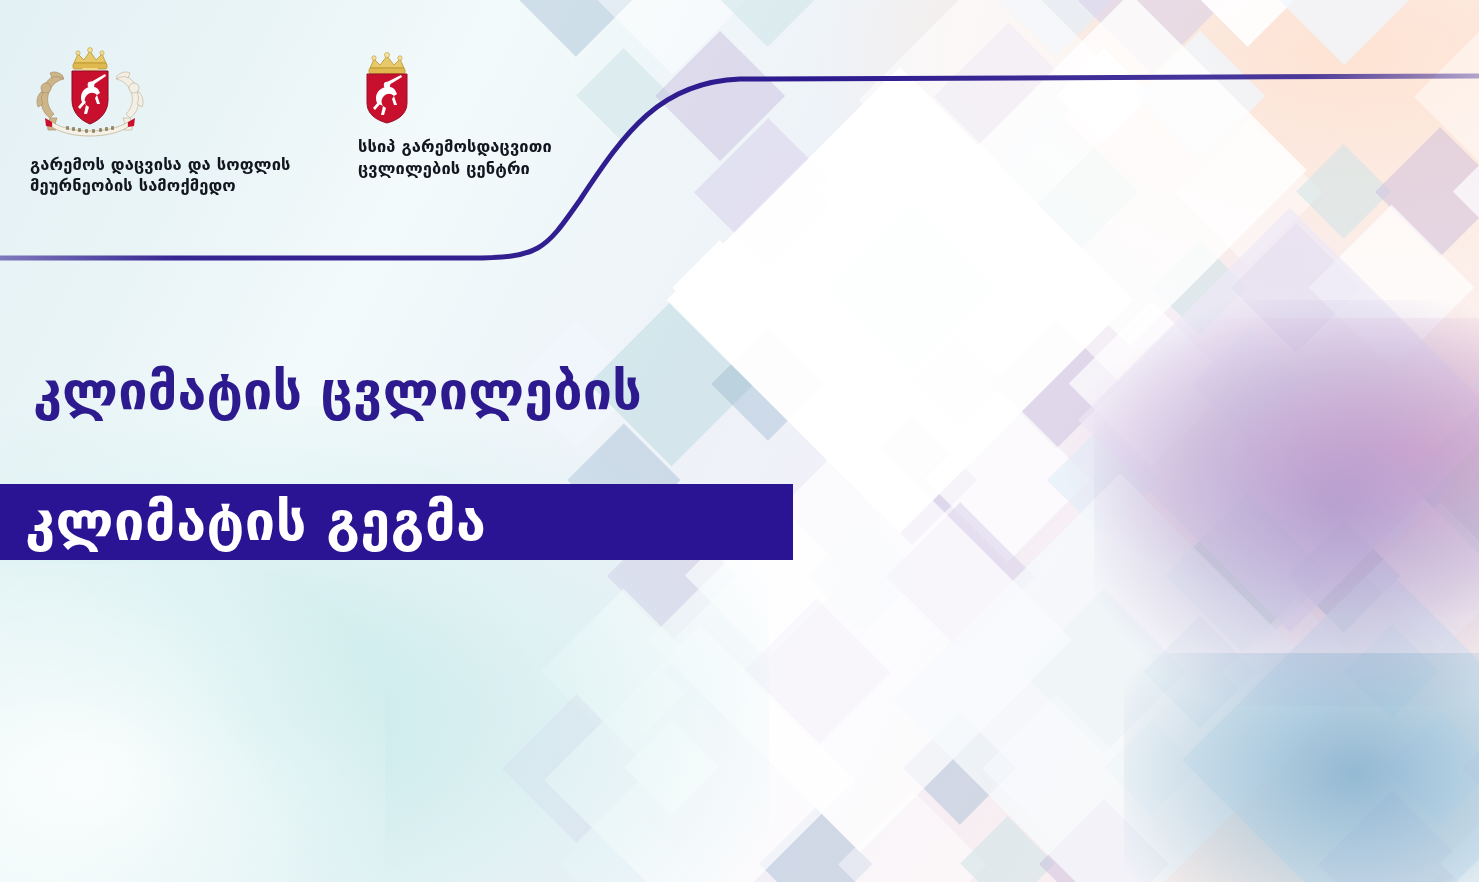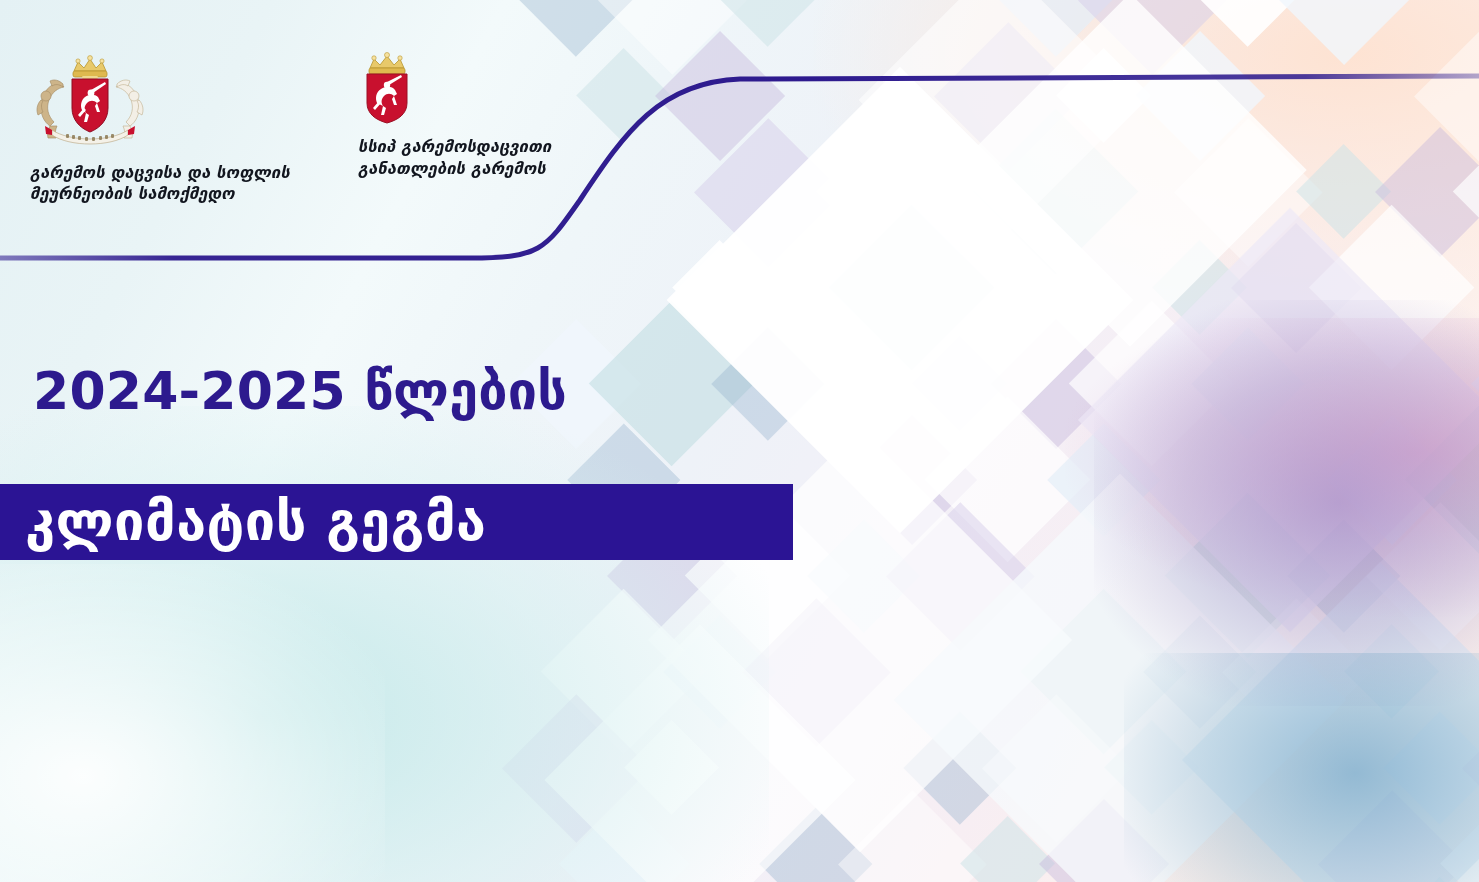--- a/index.html
+++ b/index.html
@@ -92,31 +92,30 @@
   .diamonds { position: absolute; inset: 0; }
   .dmd {
     position: absolute;
     transform: rotate(45deg);
     transform-origin: center;
   }
 
   
   .curve { position: absolute; inset: 0; }
   .logo-block { position: absolute; }
-  .logo-ministry { left: 30px; top: 52px; width: 268px; }
+  .logo-ministry { left: 30px; top: 44px; width: 268px; }
   .logo-center   { left: 358px; top: 48px; width: 246px; }
 
   .emblem-wrap { display: block; }
   .org-name {
     margin-top: 10px;
     font-family: "DejaVu Sans", "Liberation Sans", sans-serif;
     font-weight: 700;
     color: #12161f;
     letter-spacing: .1px;
-    font-style: italic;
   }
   .logo-ministry .org-name { font-size: 16.5px; line-height: 1.30; }
   .logo-center   .org-name { font-size: 16.5px; line-height: 1.32; margin-top: 8px; }
   .org-name .ln { display: block; white-space: pre; }
 
   
   .title {
     position: absolute;
     left: 33px; top: 290px;
     color: #2d1a8e;
@@ -333,25 +332,26 @@
           <path d="M25 58 L23 67 L26 67 L28 60 Z"></path>
           <path d="M36 48 L39 57 L36 57 L34 51 Z"></path>
           <circle cx="29" cy="37" r="3.2"></circle>
           <path d="M29 34 L43 27 L44 29 L31 37 Z"></path>
           <path d="M15 60 L21 53 L23 55 L17 62 Z"></path>
         </g>
       </svg>
     </span>
     <div class="org-name">
       <span class="ln">სსიპ გარემოსდაცვითი</span>
-      <span class="ln">განათლების გარემოს</span>
+      <span class="ln">ცვლილების ცენტრი</span>
     </div>
   </div>
 
   <div class="title">
+    <span class="ln">კლიმატის ცვლილების</span>
     <span class="ln">2024-2025 წლების</span>
   </div>
 
   <div class="banner">
     <span class="banner-text">კლიმატის გეგმა</span>
   </div>
 
 </div>
 
 </body></html>

